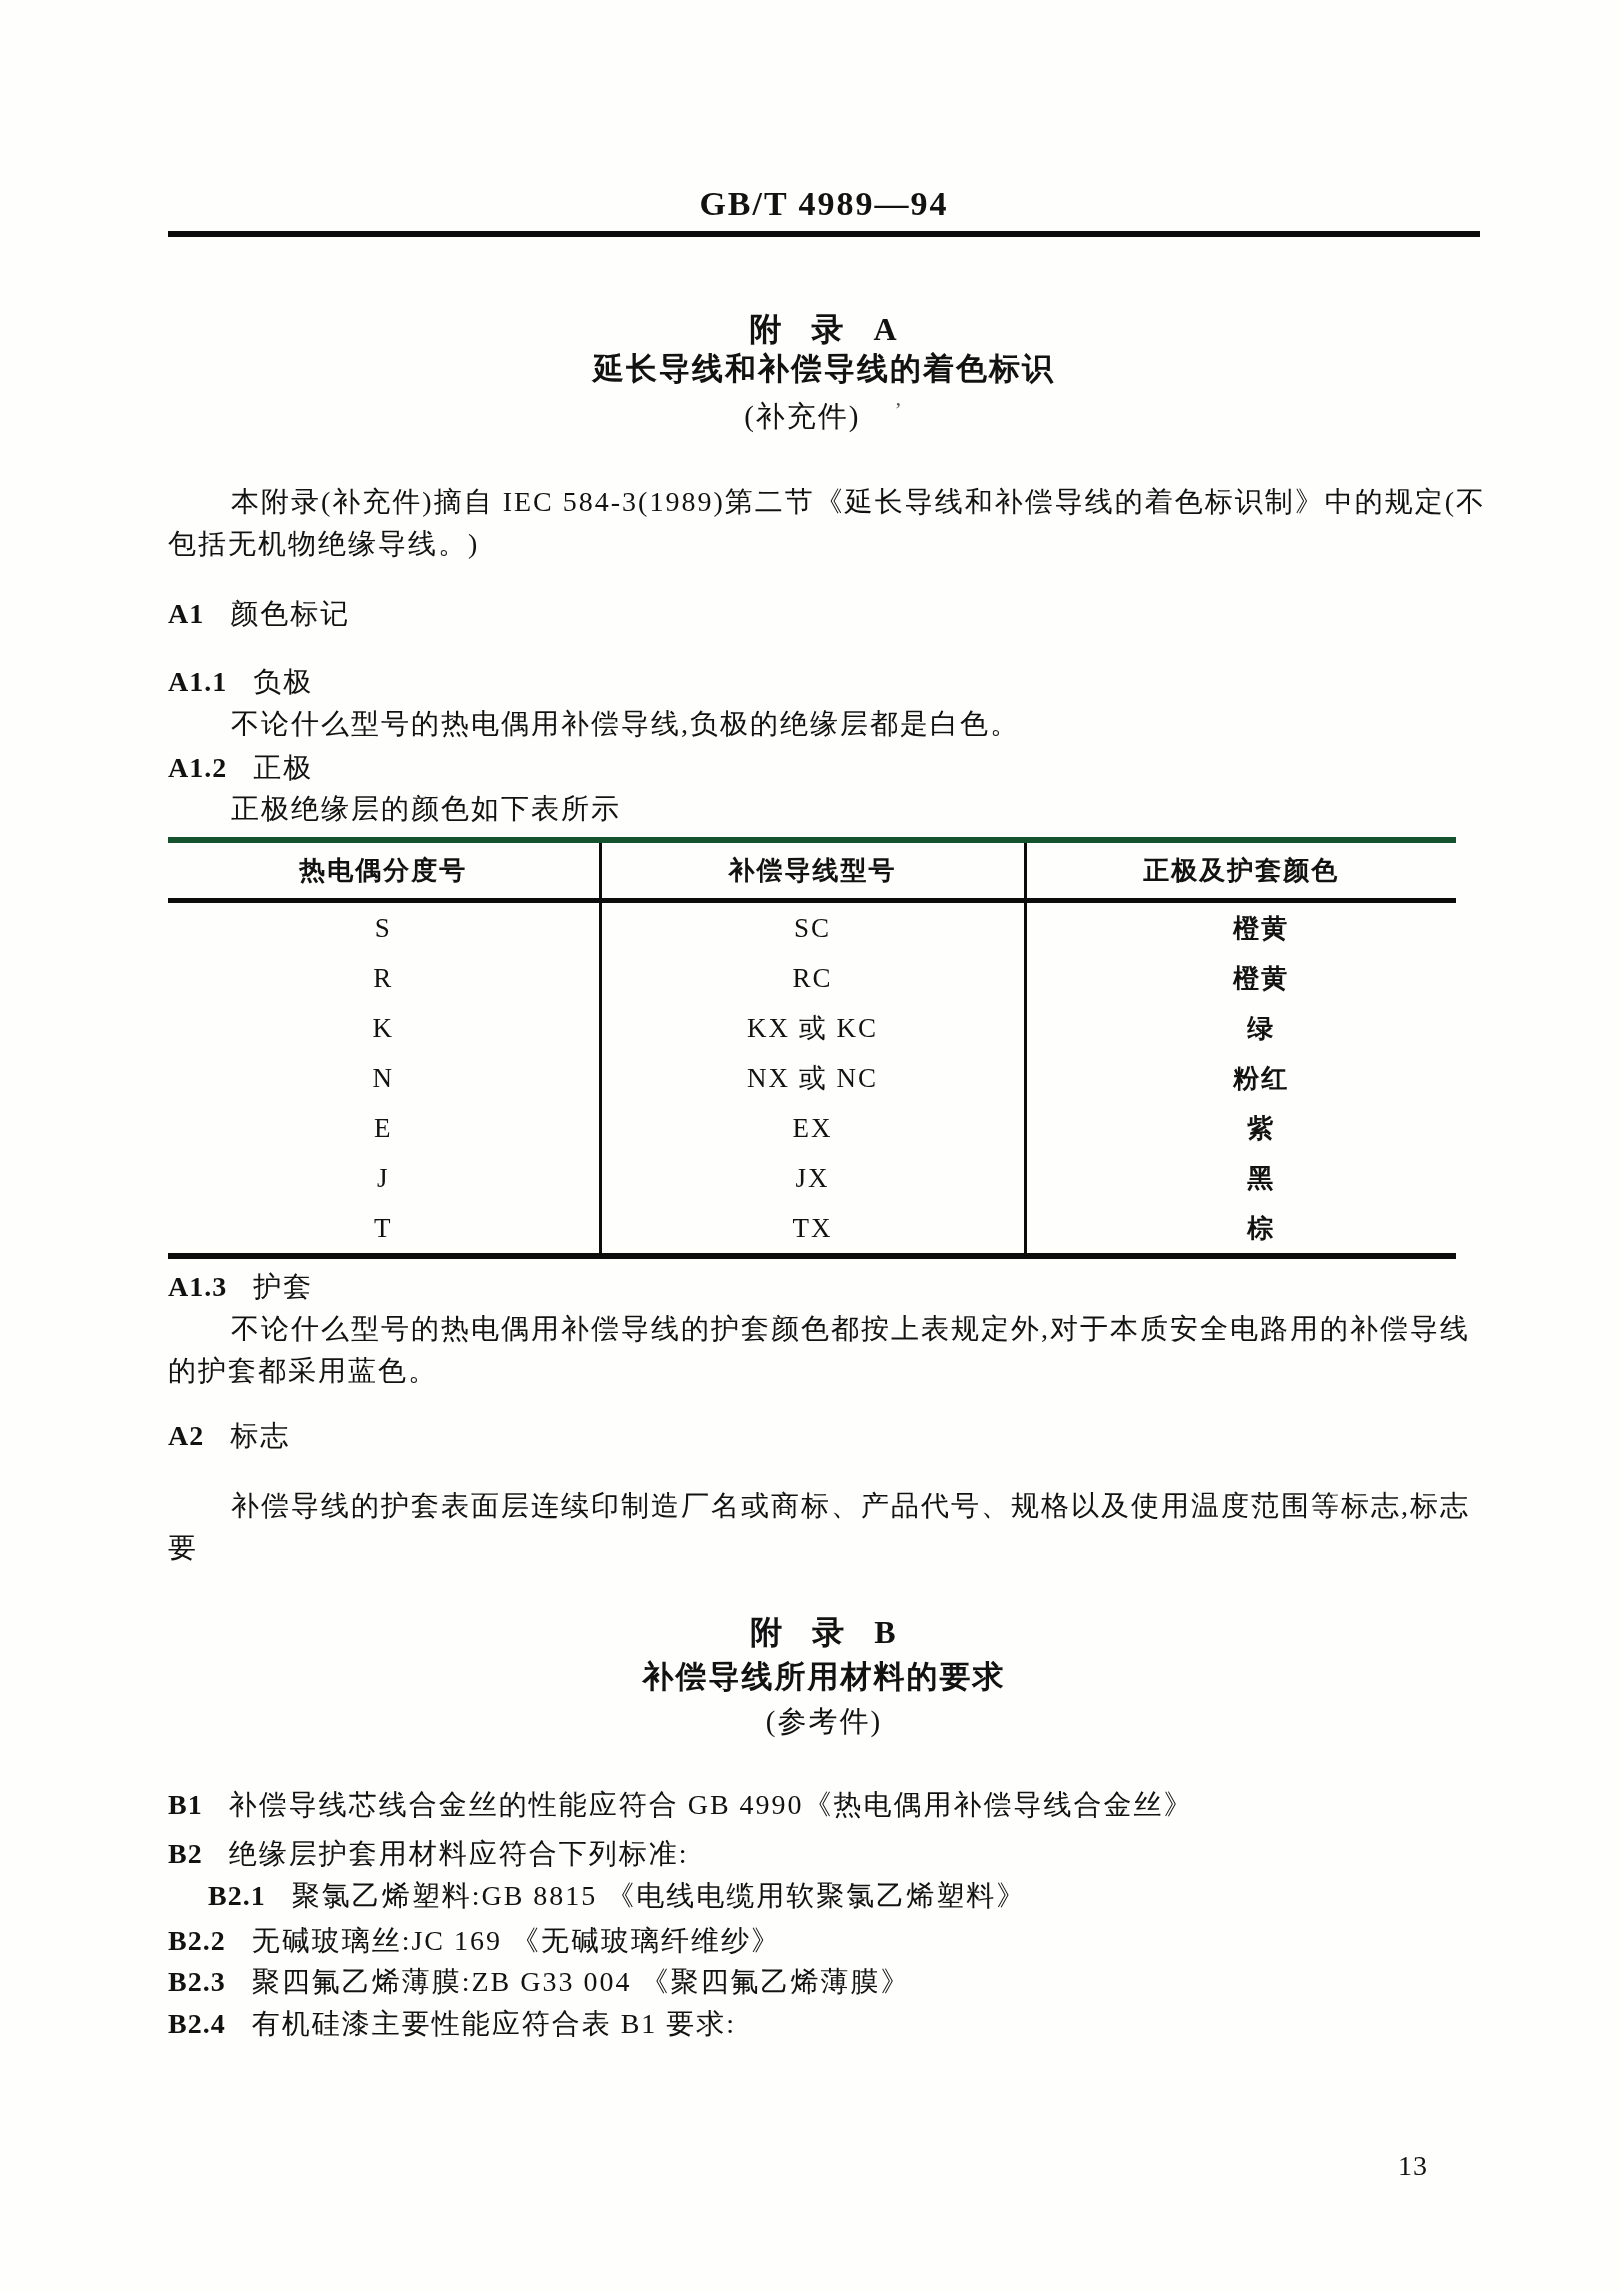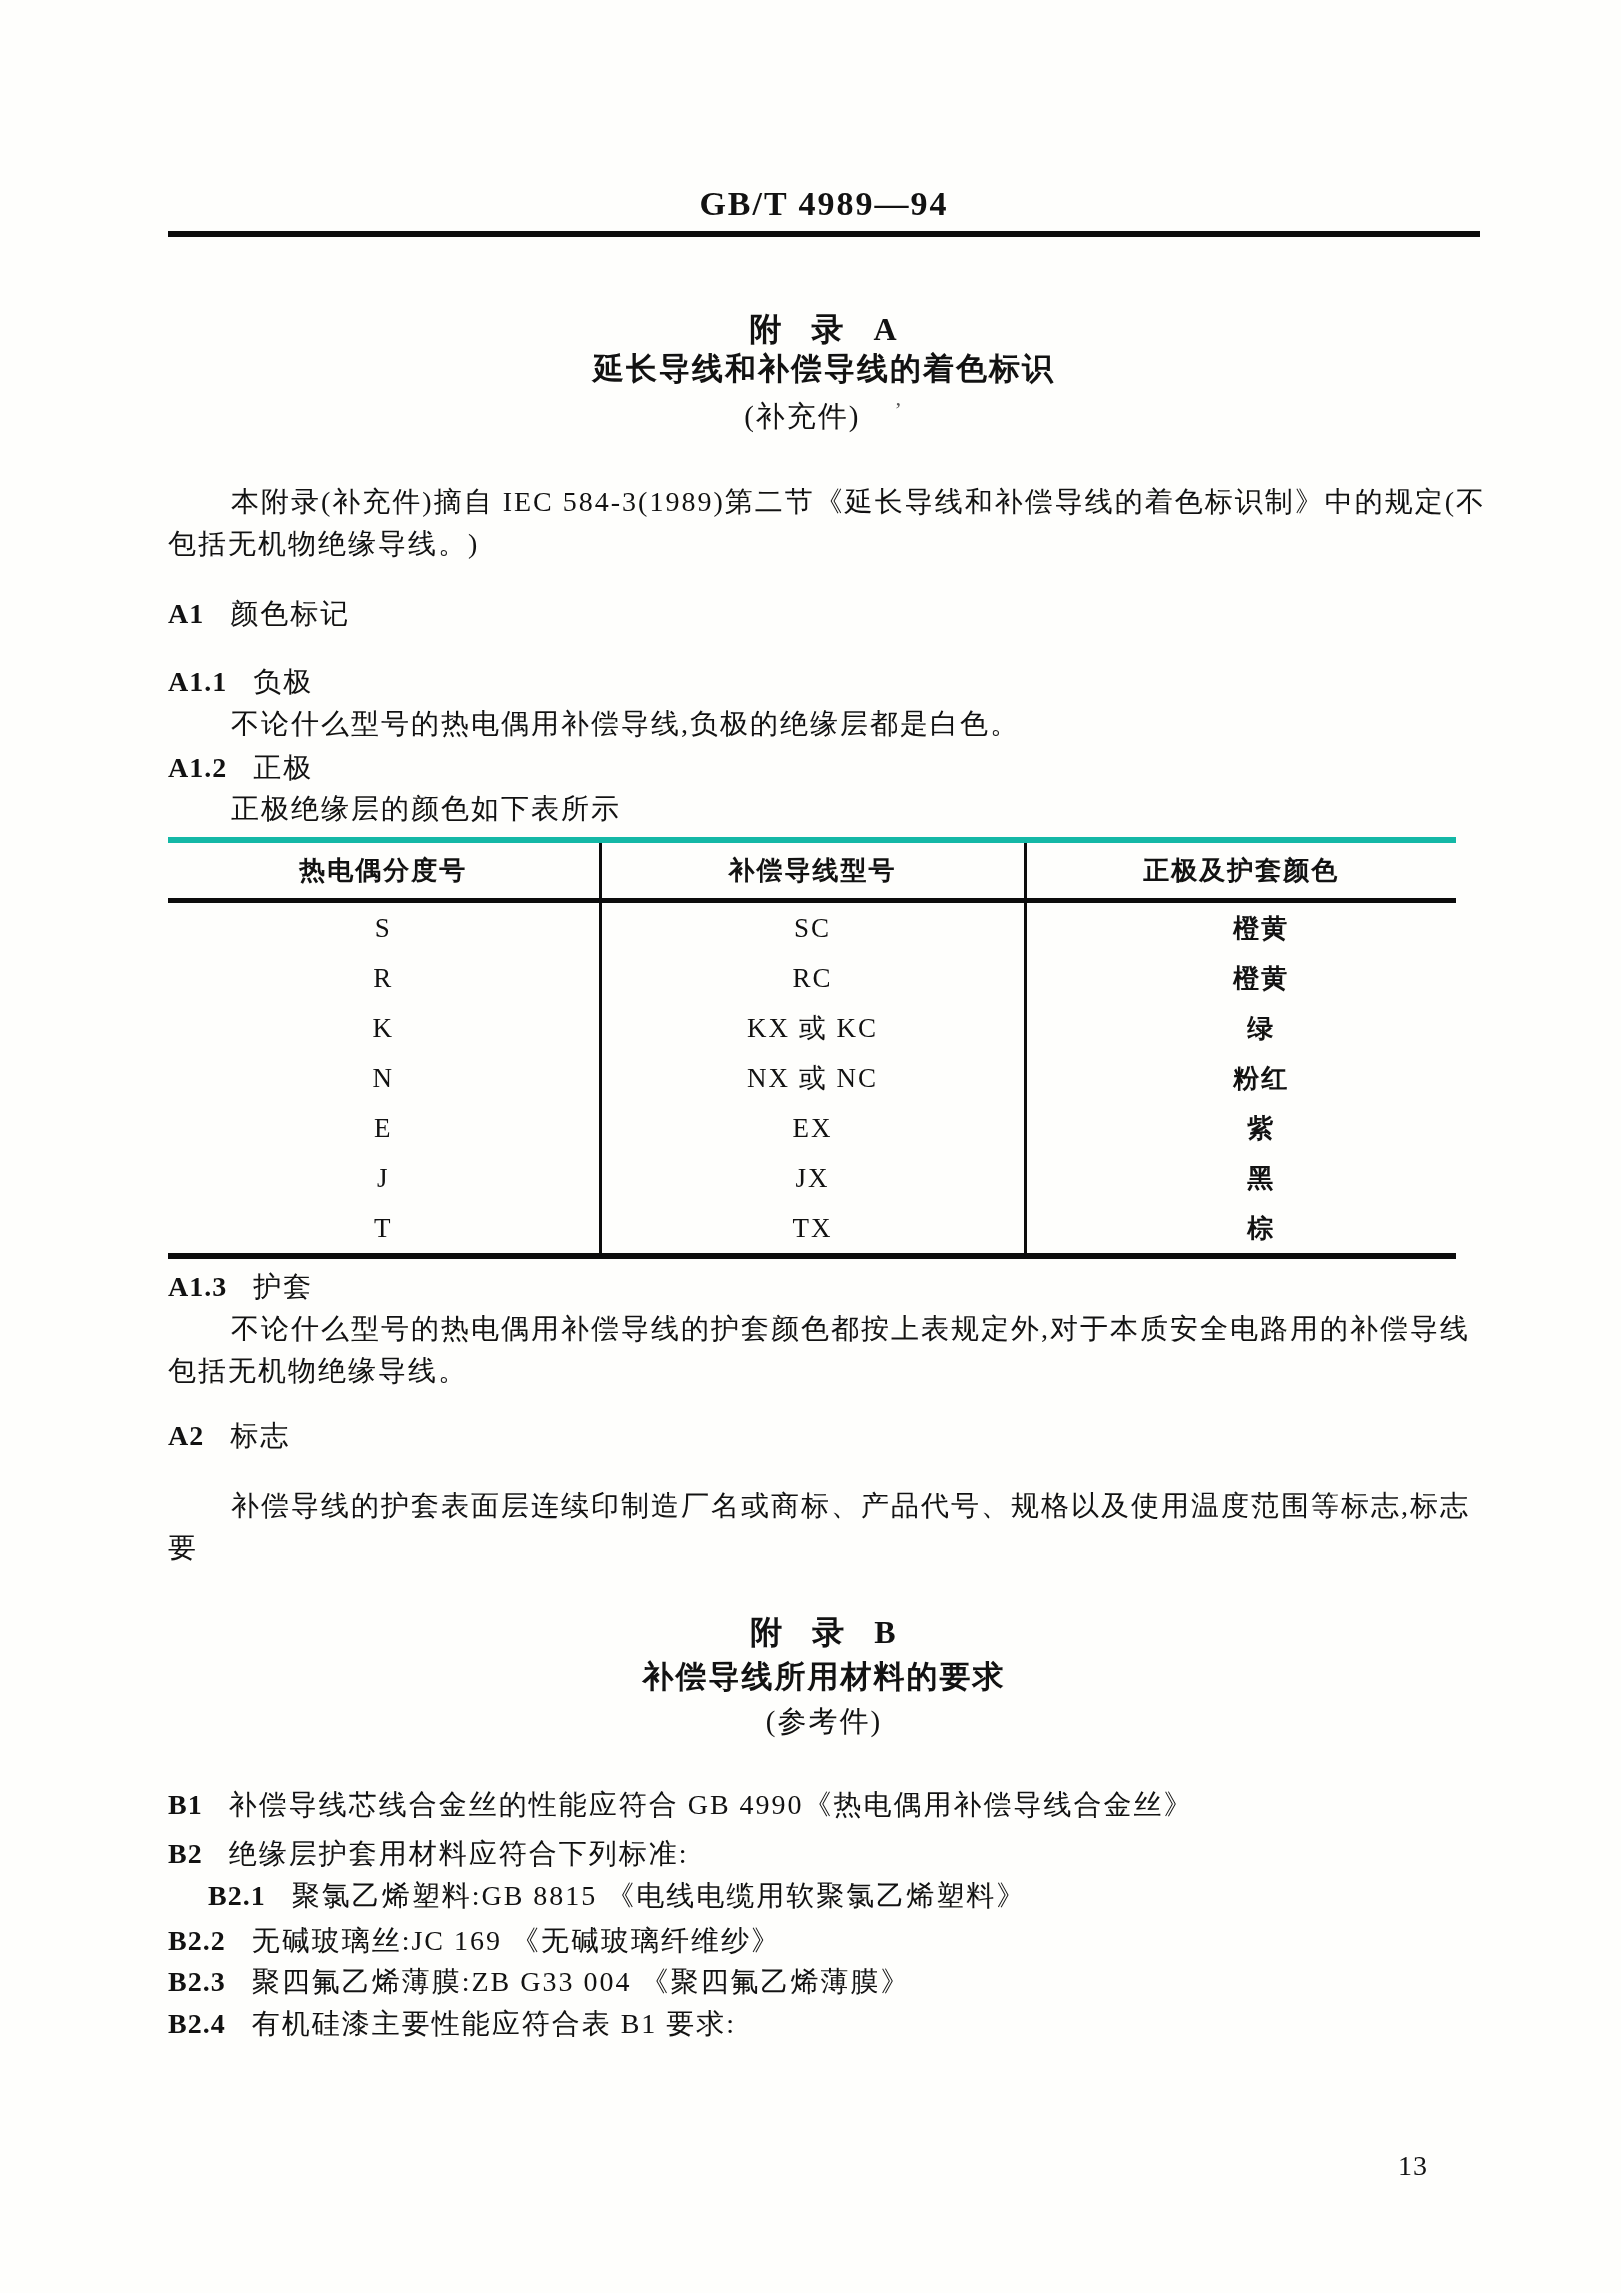--- a/index.html
+++ b/index.html
@@ -33,21 +33,21 @@
   .clause-num {
     display:inline-block; margin-right:26px;
     font-weight:bold; letter-spacing:1px;
     font-size:28px;
   }
   .clause-title { font-weight:normal;text-align:right; }
 
   table.color-table {
     position:absolute; left:168px; top:837px; width:1288px;
     border-collapse:collapse; table-layout:fixed;
-    border-top:6px solid #14b8a6; border-bottom:6px solid #0c0c0c;
+    border-top:6px solid #14532d; border-bottom:6px solid #0c0c0c;
     font-size:26px; letter-spacing:2px;
   }
   .color-table col.c1 { width:432px; }
   .color-table col.c2 { width:425px; }
   .color-table col.c3 { width:431px; }
   .color-table thead th {
     height:55px; font-weight:bold; text-align:center; vertical-align:middle;
     border-bottom:5px solid #0c0c0c; padding:0;
   }
   .color-table tbody td {
@@ -144,21 +144,21 @@
         <td>棕</td>
       </tr>
     </tbody>
   </table>
 
   <div class="abs clause" style="top:1269px;">
     <span class="clause-num">A1.3</span><span class="clause-title">护套</span>
   </div>
   <div class="abs body-text" style="top:1308px;">
     <div class="indent">不论什么型号的热电偶用补偿导线的护套颜色都按上表规定外,对于本质安全电路用的补偿导线</div>
-    <div>包括无机物绝缘导线。</div>
+    <div>的护套都采用蓝色。</div>
   </div>
 
   <div class="abs clause" style="top:1418px;">
     <span class="clause-num">A2</span><span class="clause-title">标志</span>
   </div>
   <div class="abs body-text" style="top:1485px;">
     <div class="indent">补偿导线的护套表面层连续印制造厂名或商标、产品代号、规格以及使用温度范围等标志,标志要</div>
   </div>
 
   <div class="abs content-center apx-title" style="top:1611px;">附 录 B</div>

